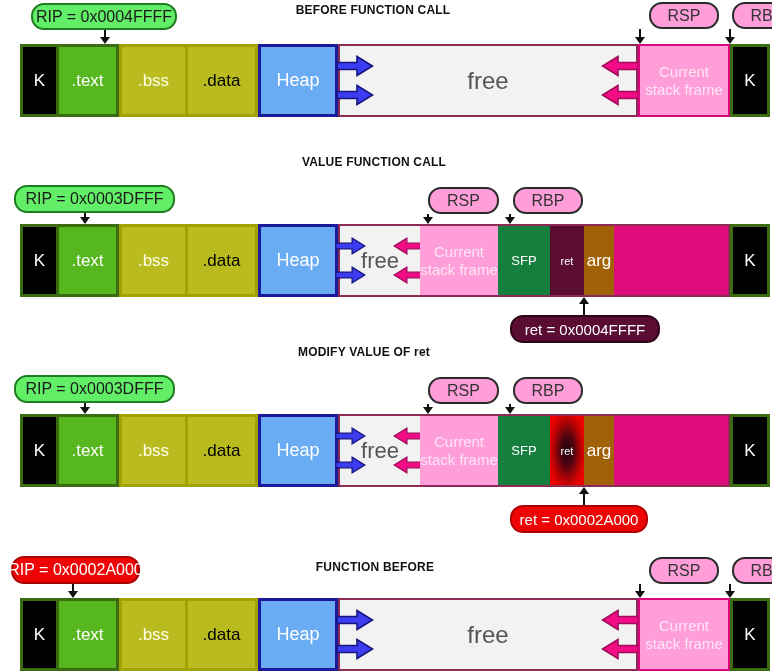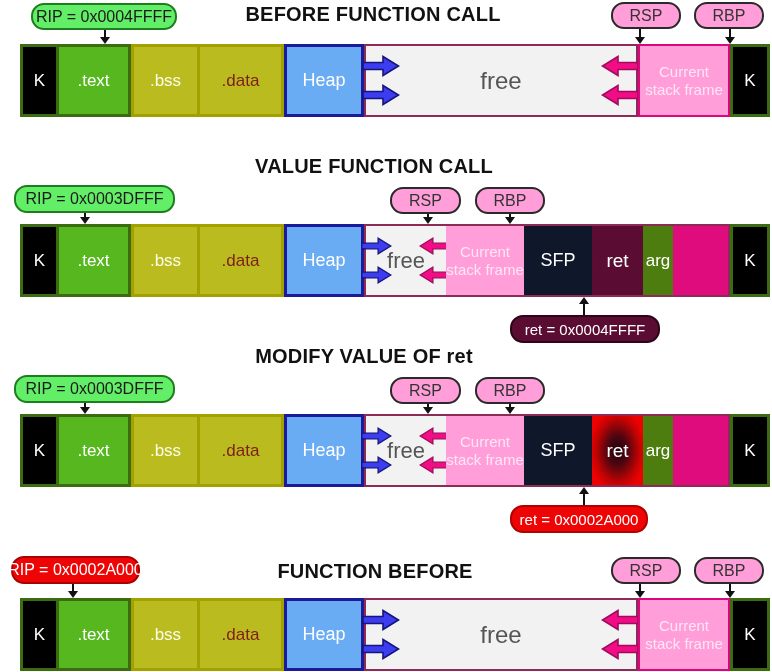--- a/index.html
+++ b/index.html
@@ -2,74 +2,74 @@
 <html><head>
 <meta charset="utf-8">
 <style>
   html,body{margin:0;padding:0;}
   body{
     width:772px;height:672px;position:relative;overflow:hidden;
     background:#ffffff;font-family:"Liberation Sans",sans-serif;
   }
   .section-title{
     position:absolute;transform:translateX(-50%);
-    font-size:20px;font-weight:bold;color:#111;white-space:nowrap;letter-spacing:.2px;
+    font-size:12px;font-weight:bold;color:#111;white-space:nowrap;letter-spacing:.2px;
   }
   
   .tag{
     position:absolute;box-sizing:border-box;height:27px;border-radius:13px;
     border:2px solid;font-size:16px;display:flex;align-items:center;justify-content:center;
     white-space:nowrap;
     text-align:right;
   }
   .tag.green{background:#63ee67;border-color:#1e7d1e;color:#1a1a1a;}
   .tag.red{background:#ee0404;border-color:#a80000;color:#ffffff;}
-  .tag.pink{background:#ff9ed9;border-color:#2a2a2a;color:#333;}
+  .tag.pink{background:#ff9ed9;border-color:#2a2a2a;color:#333;margin-left:38px;}
   .tag.maroon{background:#5a0c33;border-color:#2e0418;color:#fff;font-size:15px;height:28px;}
   .tag.redval{background:#ee0404;border-color:#b00000;color:#fff;font-size:15px;height:28px;}
   
   .conn{position:absolute;width:2px;background:#111;}
   .conn.down::after{
     content:"";position:absolute;top:100%;left:-4px;
     border-left:5px solid transparent;border-right:5px solid transparent;border-top:7px solid #111;
   }
   .conn.up::before{
     content:"";position:absolute;bottom:100%;left:-4px;
     border-left:5px solid transparent;border-right:5px solid transparent;border-bottom:7px solid #111;
   }
   
   .bar{position:absolute;left:20px;width:750px;height:73px;display:flex;}
   .seg{
     box-sizing:border-box;display:flex;align-items:center;justify-content:center;
     color:#fff;font-size:17px;position:relative;
   }
   .seg.k{width:39px;background:#000;border:3px solid #3c6c12;}
   .seg.k.last{width:40px;}
-  .seg.text{width:72px;background:#57b71e;border:3px solid #3c6c12;border-left:0;}
+  .seg.text{width:60px;background:#57b71e;border:3px solid #3c6c12;border-left:0;}
   .seg.bss{width:69px;background:#babb1e;border:3px solid #a2a100;color:#fdfde8;}
-  .seg.data{width:84px;background:#babb1e;border:3px solid #a2a100;border-left:0;color:#7f1d1d;}
+  .seg.data{width:70px;background:#babb1e;border:3px solid #a2a100;border-left:0;color:#000000;}
   .seg.heap{width:80px;background:#69acf3;border:3px solid #1b1b99;font-size:18px;}
   .seg.freebox{
     flex:1;background:#f2f2f2;border:2px solid #8d2b56;color:#555;font-size:24px;
   }
   .seg.frame{
     width:92px;background:#ff9ed9;border:2px solid #d9077c;color:#ffe6f5;
     font-size:15px;line-height:1.15;text-align:center;
   }
   .stackwrap{flex:1;border:2px solid #8d2b56;display:flex;box-sizing:border-box;}
   .sub{
     box-sizing:border-box;display:flex;align-items:center;justify-content:center;
     color:#fff;position:relative;
   }
   .sub.free{width:80px;background:#f2f2f2;color:#555;font-size:22px;}
   .sub.frame{width:78px;background:#ff9ed9;color:#ffe6f5;font-size:15px;line-height:1.15;text-align:center;}
-  .sub.sfp{width:68px;background:#0f172a;font-size:18px;}
-  .sub.ret{width:51px;background:#5a0c33;font-size:19px;}
+  .sub.sfp{width:52px;background:#15803d;font-size:13px;}
+  .sub.ret{width:34px;background:#5a0c33;font-size:11px;}
   .sub.ret.hot{background:radial-gradient(ellipse 55% 60% at center,#20030b 0%,#4d0510 35%,#c40303 78%,#ec0202 100%);}
-  .sub.arg{width:30px;background:#4d7c0f;font-size:17px;}
+  .sub.arg{width:30px;background:#a16207;font-size:17px;}
   .sub.prev{flex:1;background:#de0c7c;}
   
   .harrow{position:absolute;width:38px;height:22px;}
   .harrow.sm{width:31px;}
   .free-label{position:relative;z-index:1;}
 </style>
 </head>
 <body>
 
 <div class="section-title" style="left:373px;top:3px">BEFORE FUNCTION CALL</div>

